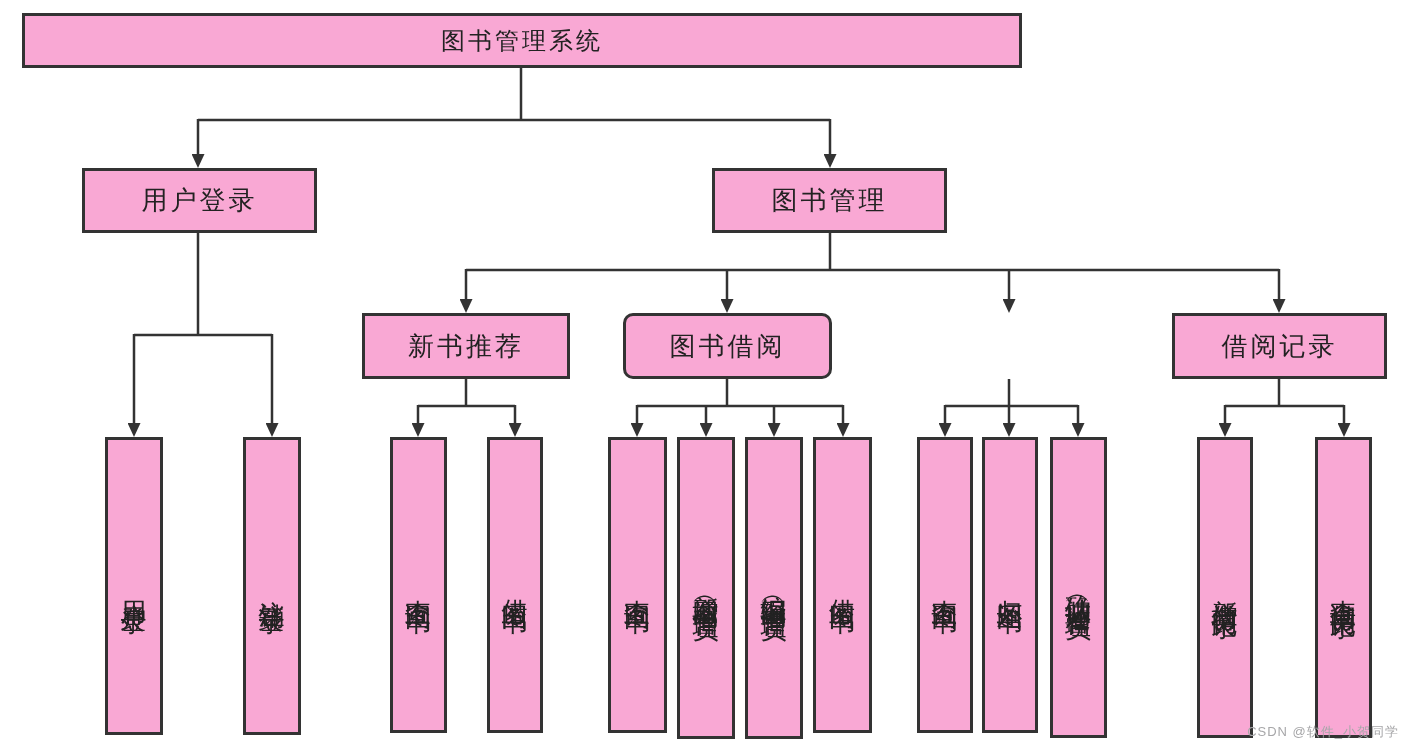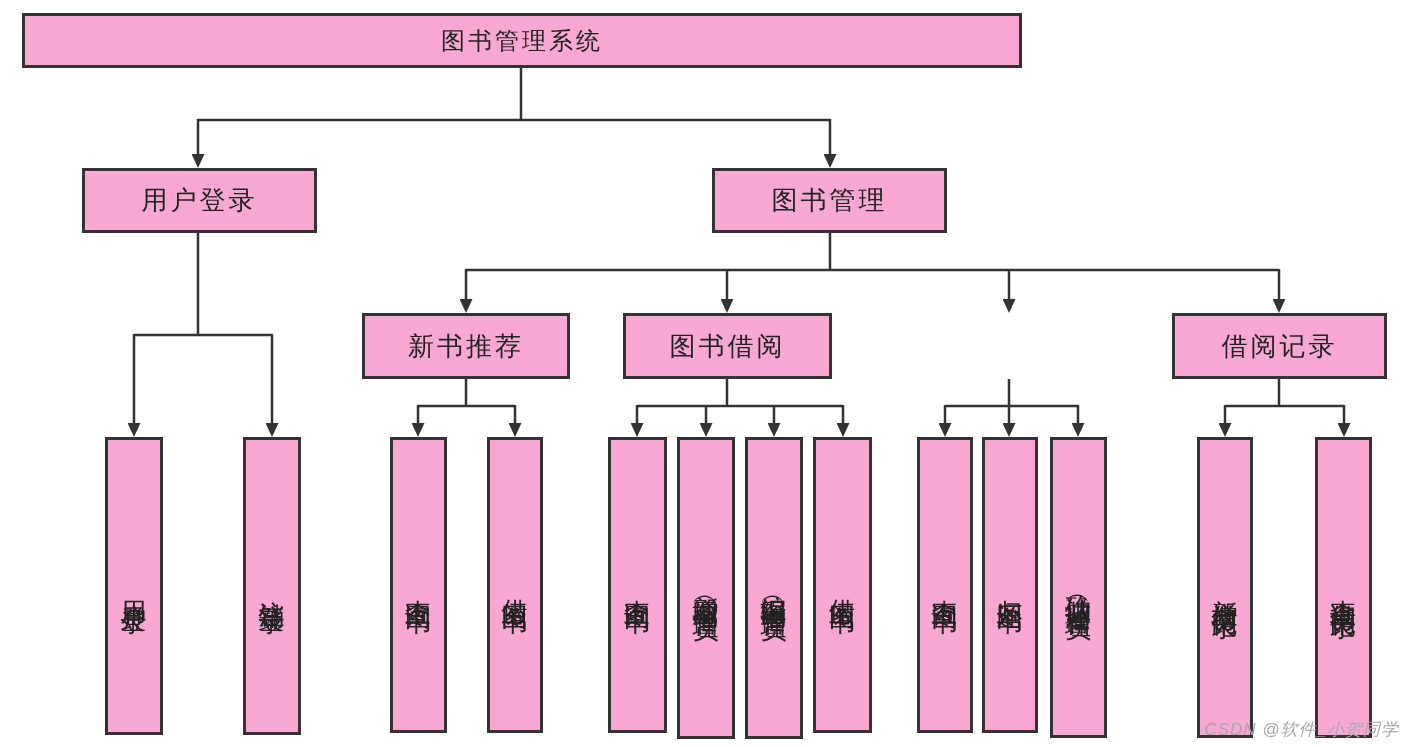--- a/index.html
+++ b/index.html
@@ -37,26 +37,25 @@
     writing-mode: vertical-rl;
     text-orientation: mixed;
     font-size: 26px;
     letter-spacing: 3px;
     line-height: 1;
   }
   .watermark {
     position: absolute;
     right: 6px;
     bottom: 6px;
-    font-size: 17px;
+    font-size: 13px;
     color: #a7a7a9;
     letter-spacing: 1px;
     white-space: nowrap;
     z-index: 5;
-    font-style: italic;
   }
 </style>
 </head>
 <body>
 
 <div class="canvas">
 
   <svg class="connectors" viewBox="0 0 1405 747" xmlns="http://www.w3.org/2000/svg">
     <defs>
       <marker id="arrow" markerUnits="userSpaceOnUse" markerWidth="14" markerHeight="15" refX="6.5" refY="0" orient="0">
@@ -114,21 +113,21 @@
   <div class="node lv2" style="left:82px; top:168px; width:235px; height:65px;">
     <span class="lbl">用户登录</span>
   </div>
   <div class="node lv2" style="left:712px; top:168px; width:235px; height:65px;">
     <span class="lbl">图书管理</span>
   </div>
 
   <div class="node lv3" style="left:362px; top:313px; width:208px; height:66px;">
     <span class="lbl">新书推荐</span>
   </div>
-  <div class="node lv3" style="left:623px; top:313px; width:209px; height:66px;">
+  <div class="node lv3" style="left:623px; top:313px; width:209px; height:66px;border-radius:10px;">
     <span class="lbl">图书借阅</span>
   </div>
   <div class="node lv3" style="left:1172px; top:313px; width:215px; height:66px;">
     <span class="lbl">借阅记录</span>
   </div>
 
   <div class="node leaf" style="left:105px; top:437px; width:58px; height:298px;">
     <span class="lbl">用户登录</span>
   </div>
   <div class="node leaf" style="left:243px; top:437px; width:58px; height:298px;">

